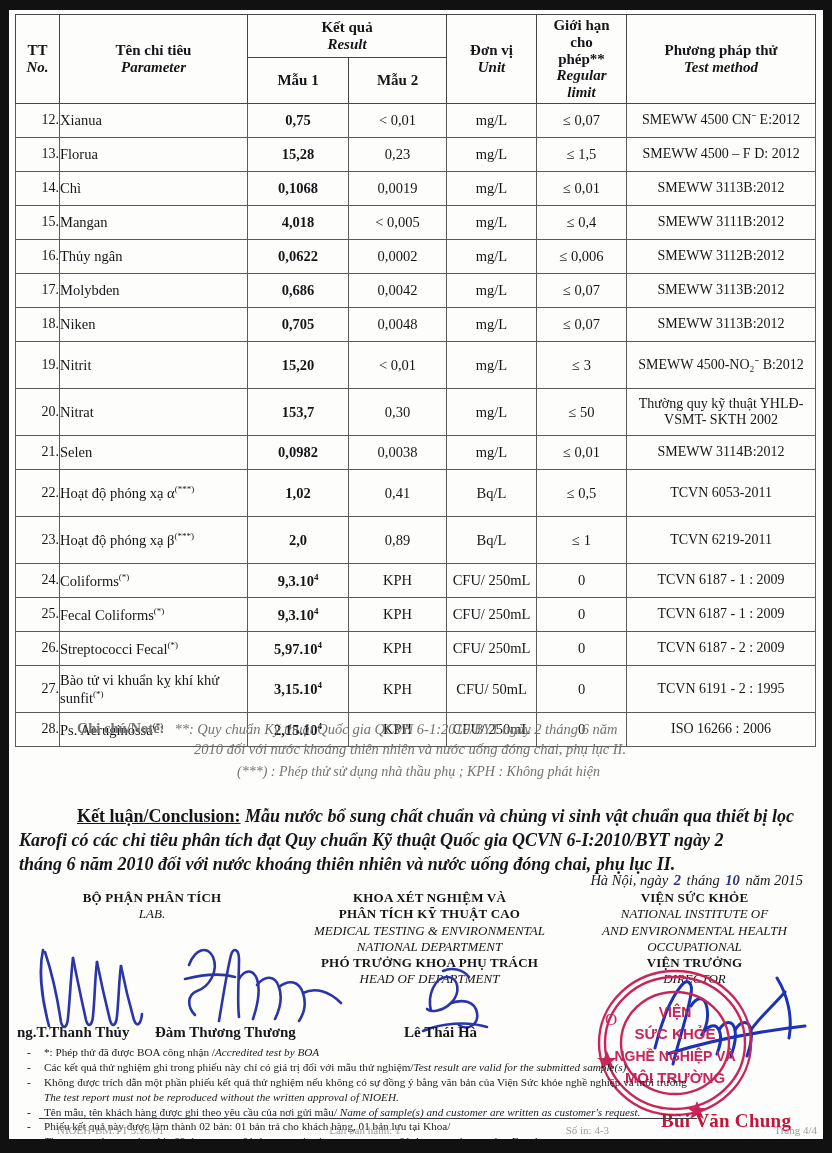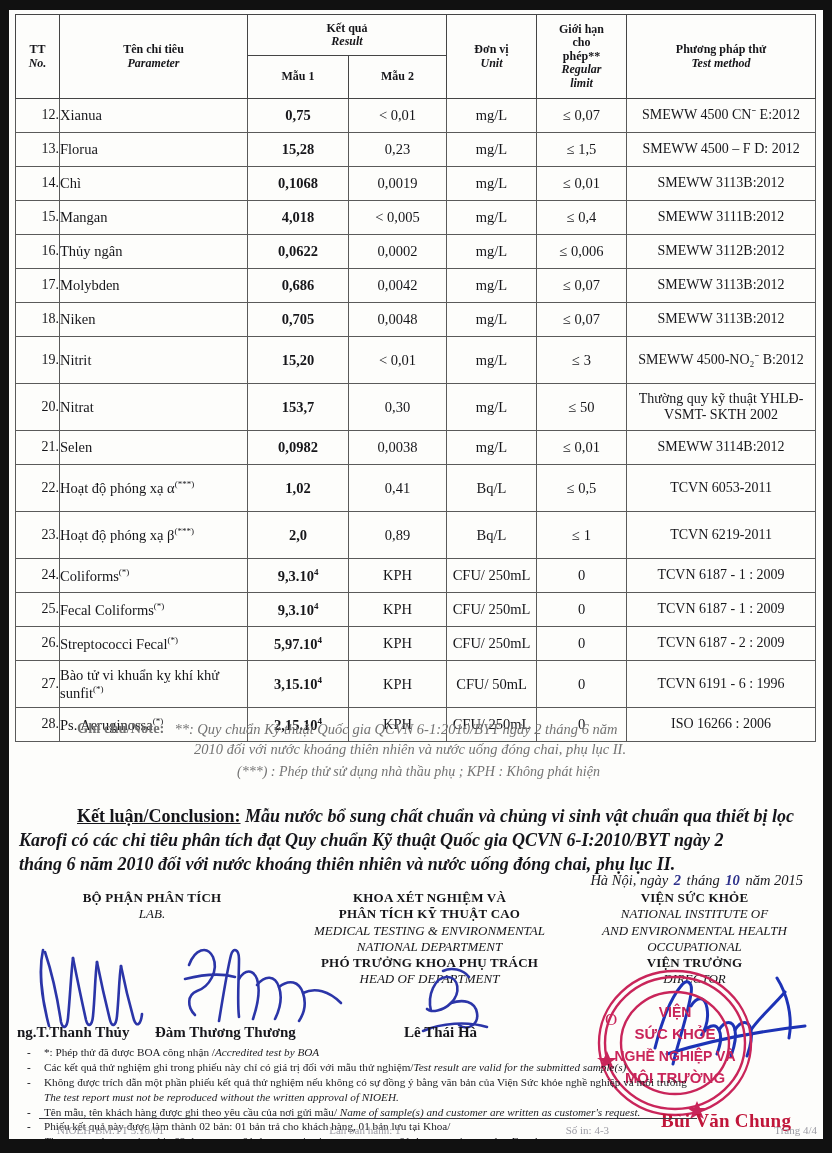--- a/index.html
+++ b/index.html
@@ -46,21 +46,21 @@
   }
   table.report td, table.report th {
     border: 1px solid #5a5a5a;
     padding: 0;
     vertical-align: middle;
     background: transparent;
   }
   table.report thead th {
     border: 1px solid #454545;
     font-weight: bold;
-    font-size: 12px;
+    font-size: 15px;
     line-height: 1.12;
     padding: 2px 2px;
   }
   .vn { display: block; font-weight: bold; font-style: normal; }
   .en { display: block; font-style: italic; font-weight: normal; }
   thead .en { font-weight: bold; }
 
   
   col.c-no     { width: 44px; }
   col.c-param  { width: 188px; }
@@ -395,21 +395,21 @@
               <td class="lim">0</td>
               <td class="method">TCVN 6187 - 2 : 2009</td>
             </tr>
             <tr class="tall">
               <td class="no">27.</td>
               <td class="param">Bào tử vi khuẩn kỵ khí khử sunfit<sup>(*)</sup></td>
               <td class="m1">3,15.10<sup>4</sup></td>
               <td class="m2">KPH</td>
               <td class="unit">CFU/ 50mL</td>
               <td class="lim">0</td>
-              <td class="method">TCVN 6191 - 6 : 1996</td>
+              <td class="method">TCVN 6191 - 2 : 1995</td>
             </tr>
             <tr>
               <td class="no">28.</td>
               <td class="param">Ps. Aeruginossa<sup>(*)</sup></td>
               <td class="m1">2,15.10<sup>4</sup></td>
               <td class="m2">KPH</td>
               <td class="unit">CFU/ 250mL</td>
               <td class="lim">0</td>
               <td class="method">ISO 16266 : 2006</td>
             </tr>

